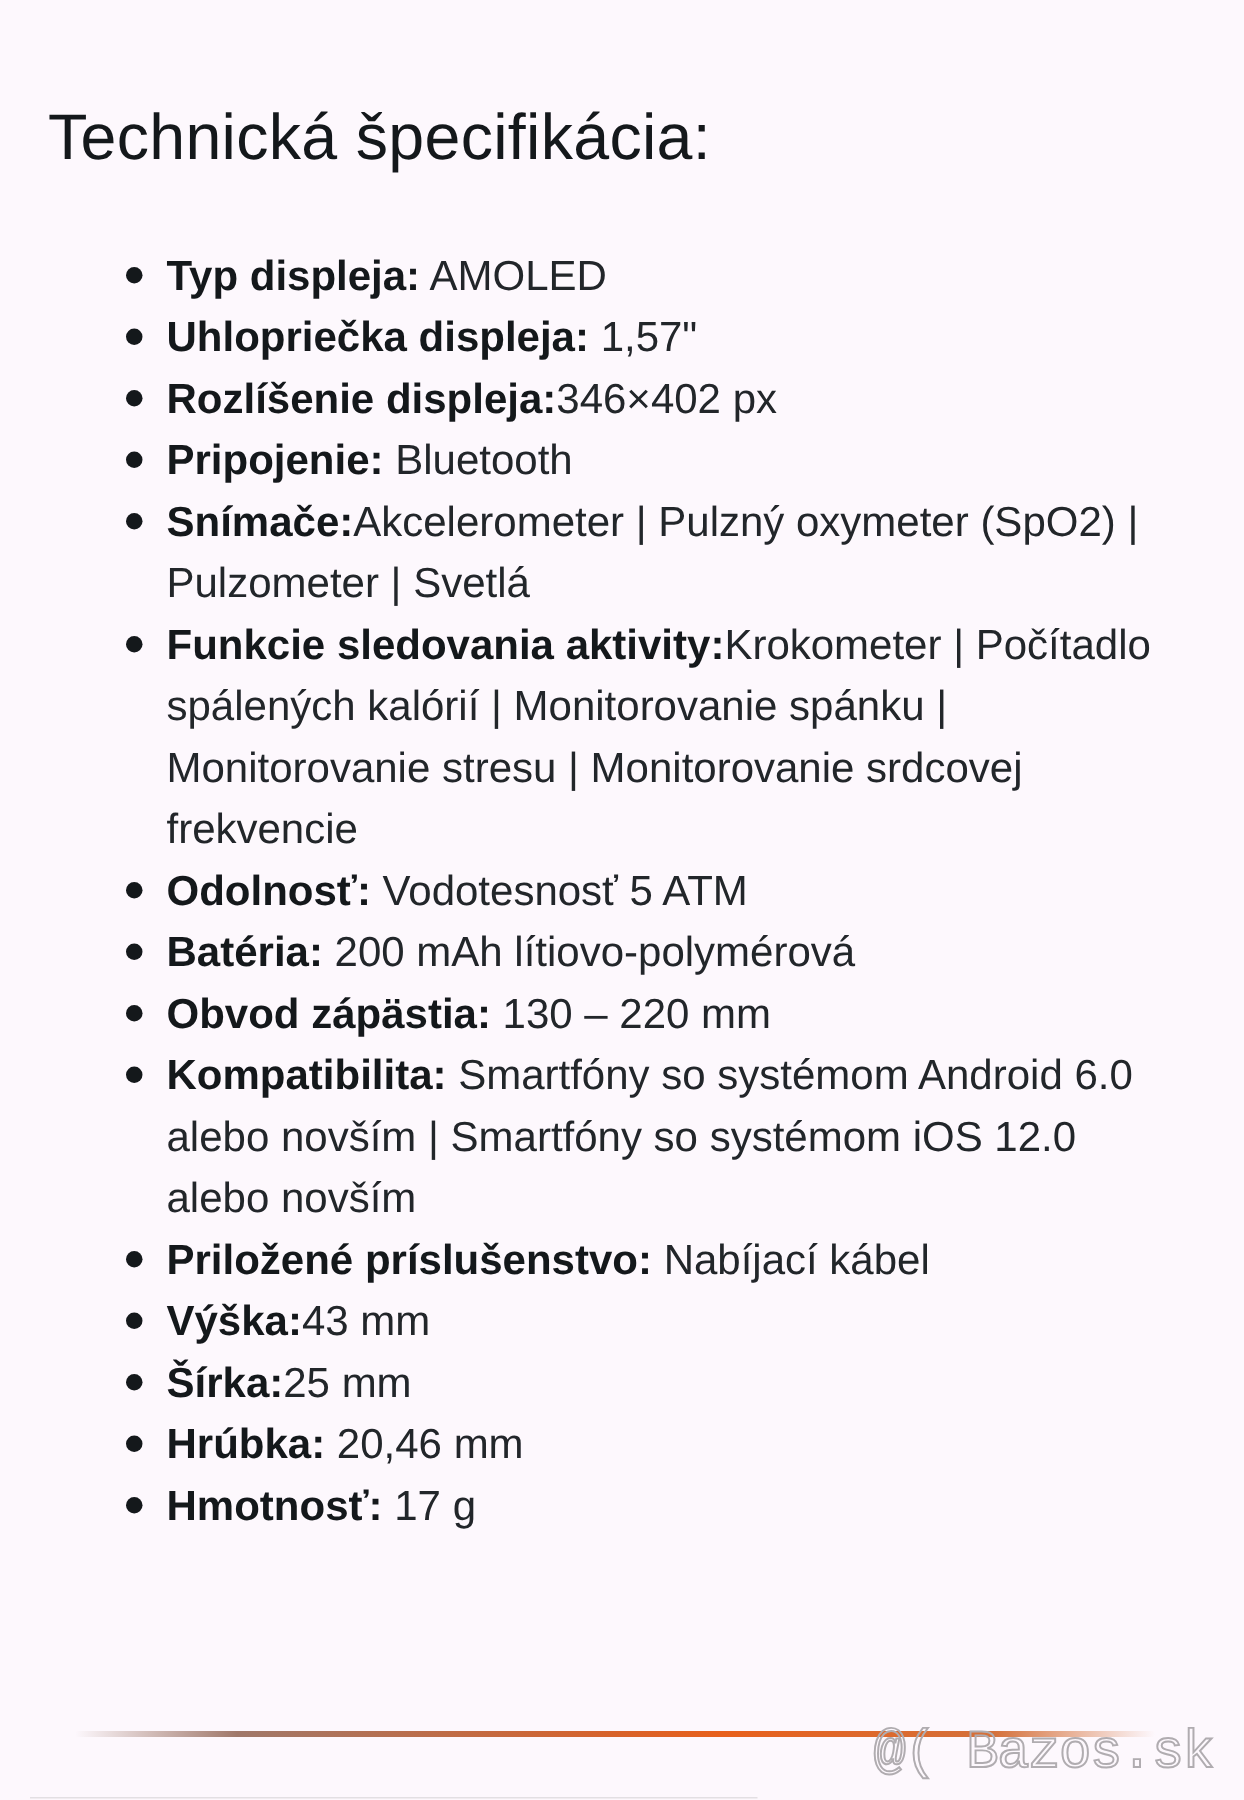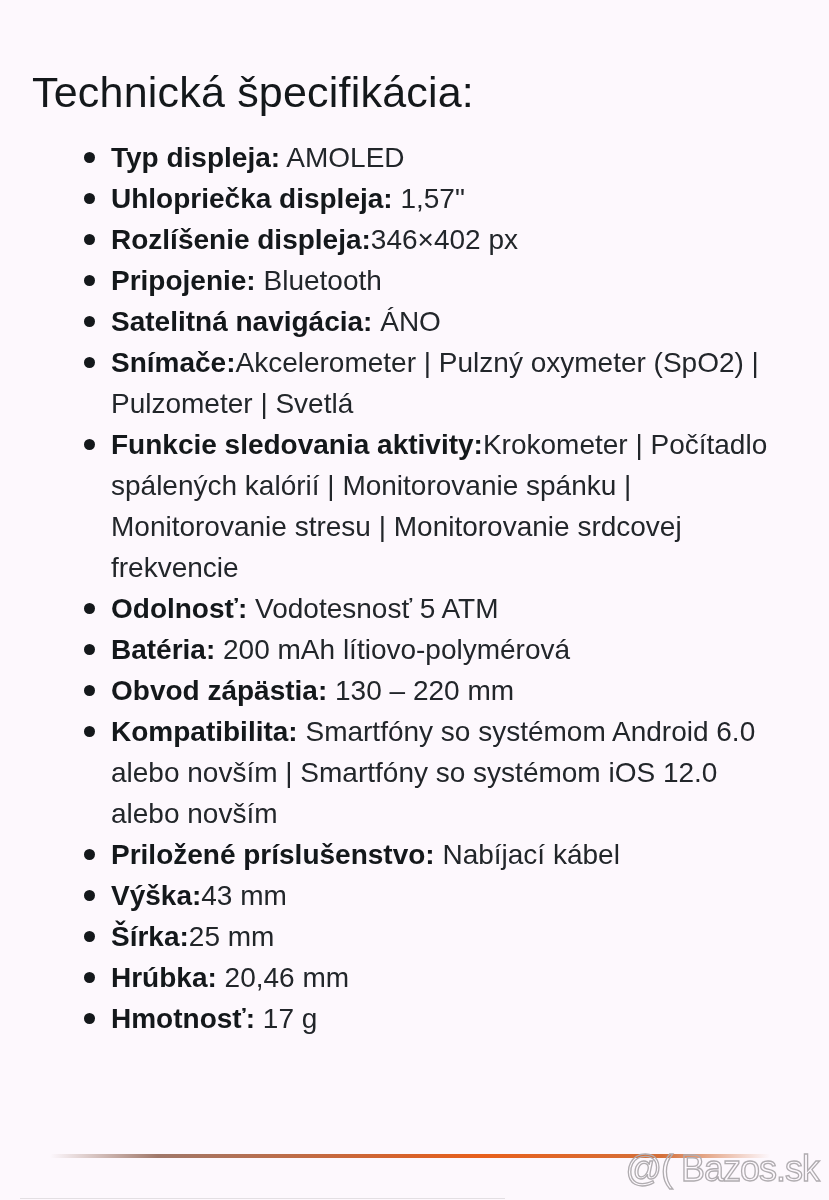--- a/index.html
+++ b/index.html
@@ -22,21 +22,21 @@
       margin: 0;
       font-size: 43px;
       font-weight: normal;
       letter-spacing: 0.2px;
       color: #14181b;
       line-height: 60px;
     }
     .spec-list {
       position: absolute;
       left: 0;
-      top: 137px;
+      top: 163px;
       width: 829px;
       margin: 0;
       padding: 0;
       list-style: none;
     }
     .spec-item {
       position: relative;
       padding-left: 111px;
       padding-right: 40px;
       font-size: 28px;
@@ -64,28 +64,28 @@
       left: 50px;
       top: 1154px;
       width: 430px;
       height: 4px;
       border-radius: 2px;
       background: linear-gradient(to right, rgba(120,100,90,0) 0%, #a0786a 15%, #d8622a 50%, #e8601c 60%, #d4703a 85%, rgba(200,140,110,0) 100%);
       width: 720px;
     }
     .watermark {
       position: absolute;
-      right: 10px;
+      right: 20px;
       top: 1148px;
       font-size: 36px;
       font-weight: normal;
       color: transparent;
       -webkit-text-stroke: 1.3px #b0acb0;
       letter-spacing: -1px;
-      font-family: Liberation Sans, sans-serif;
+      font-family: Liberation Mono, monospace;
     }
     .bottom-rule {
       position: absolute;
       left: 20px;
       top: 1198px;
       width: 485px;
       height: 1px;
       background: #e3dfe3;
     }
   </style>
@@ -103,24 +103,20 @@
     <span class="bullet"></span>
     <span class="spec-label">Uhlopriečka displeja:</span><span class="spec-value"> 1,57"</span>
   </li>
   <li class="spec-item">
     <span class="bullet"></span>
     <span class="spec-label">Rozlíšenie displeja:</span><span class="spec-value">346×402 px</span>
   </li>
   <li class="spec-item">
     <span class="bullet"></span>
     <span class="spec-label">Pripojenie:</span><span class="spec-value"> Bluetooth</span>
-  </li>
-  <li class="spec-item">
-    <span class="bullet"></span>
-    <span class="spec-label">Satelitná navigácia:</span><span class="spec-value"> ÁNO</span>
   </li>
   <li class="spec-item">
     <span class="bullet"></span>
     <span class="spec-label">Snímače:</span><span class="spec-value">Akcelerometer | Pulzný oxymeter (SpO2) | Pulzometer | Svetlá</span>
   </li>
   <li class="spec-item">
     <span class="bullet"></span>
     <span class="spec-label">Funkcie sledovania aktivity:</span><span class="spec-value">Krokometer | Počítadlo spálených kalórií | Monitorovanie spánku | Monitorovanie stresu | Monitorovanie srdcovej frekvencie</span>
   </li>
   <li class="spec-item">

